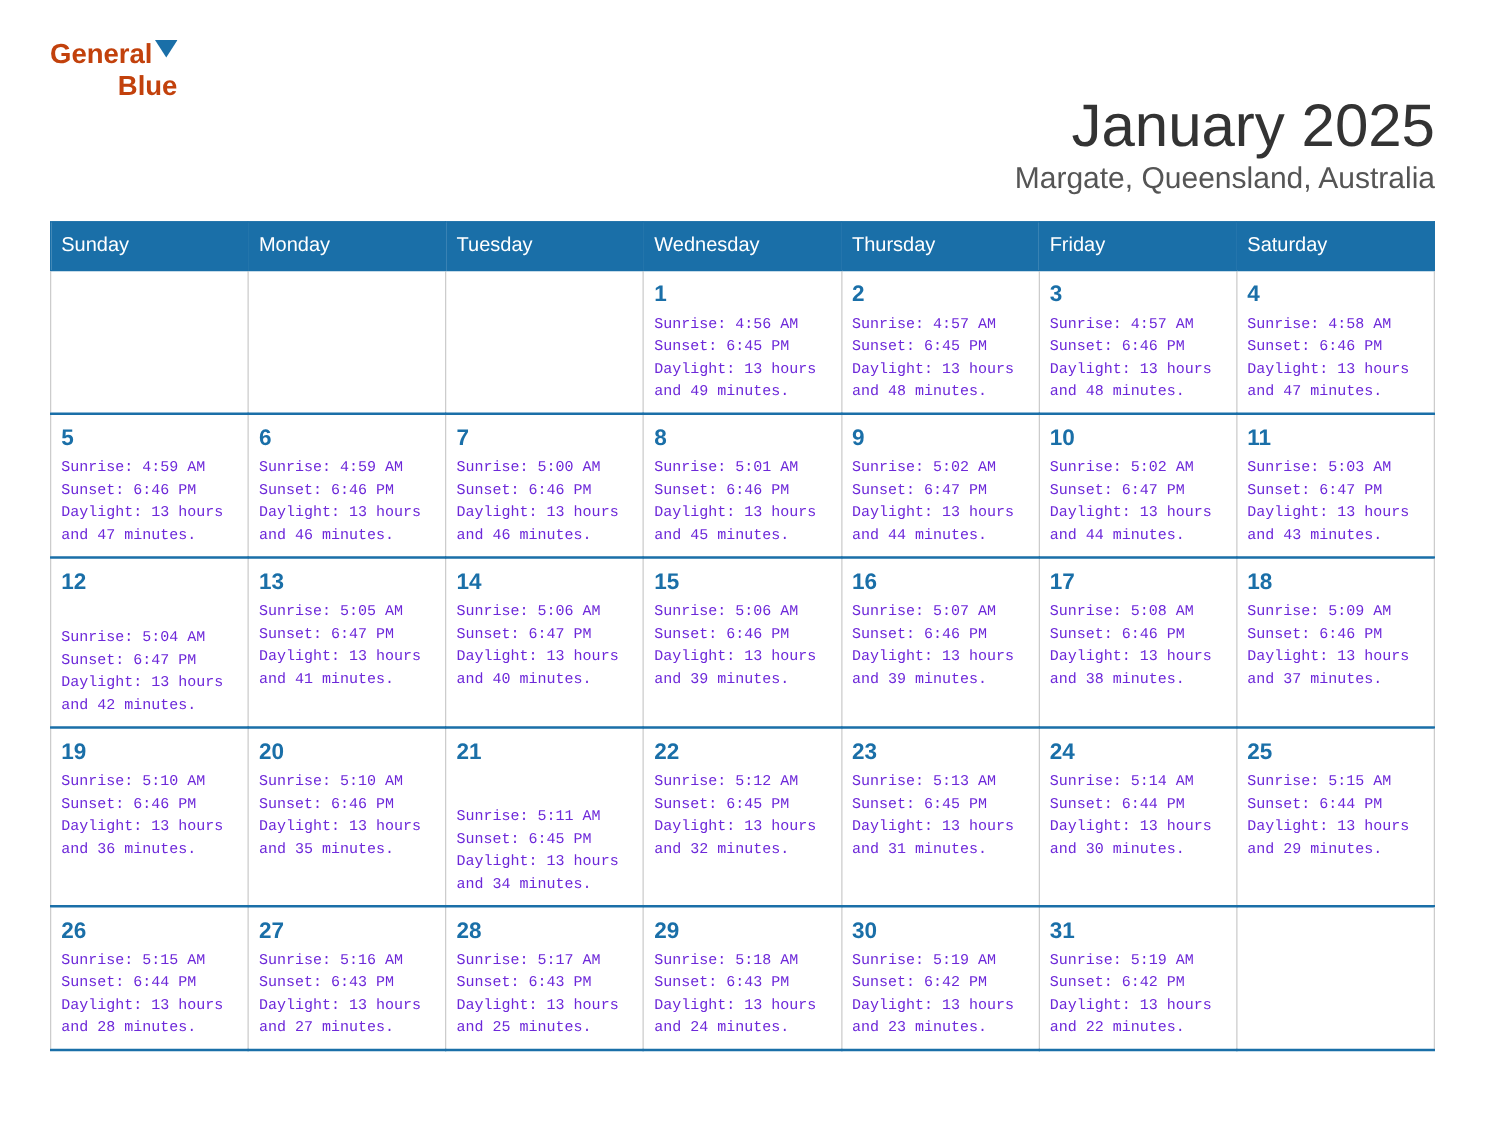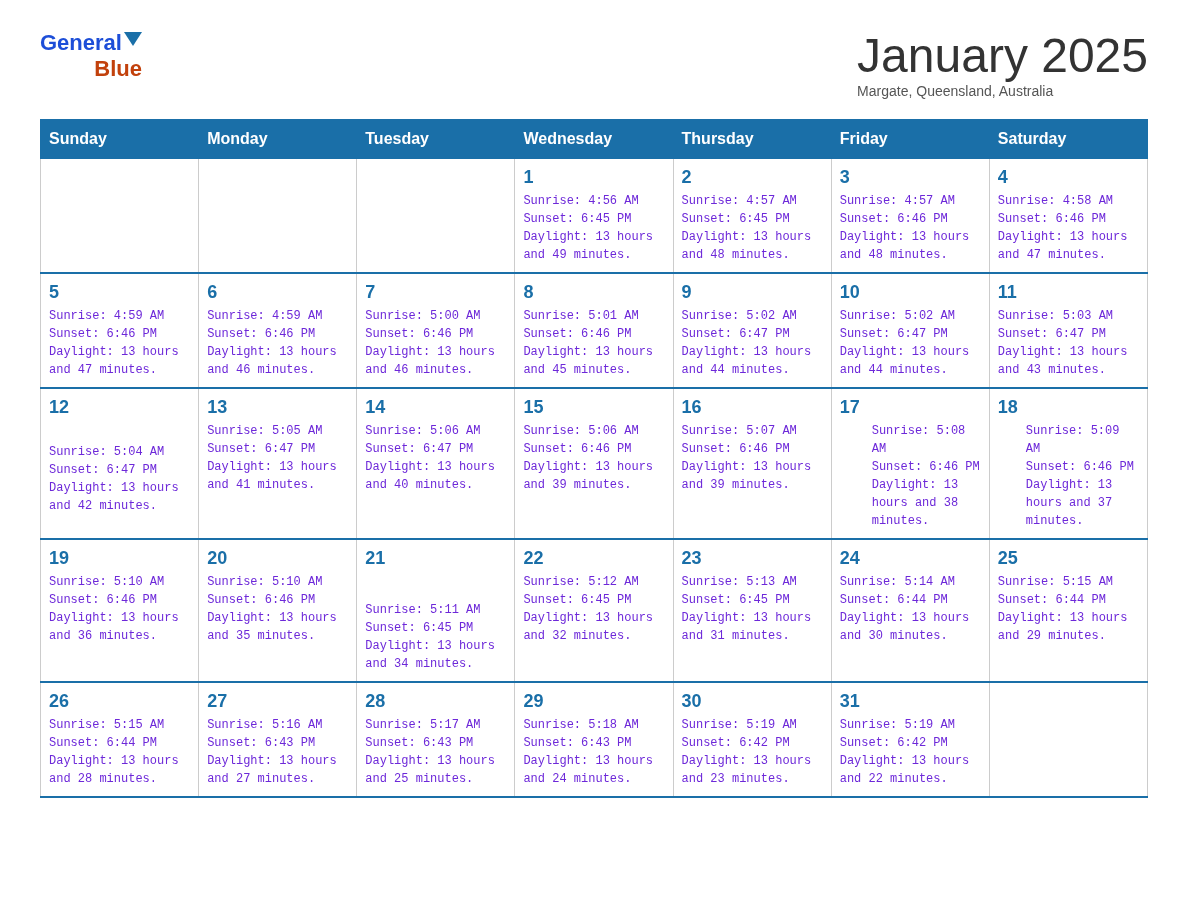--- a/index.html
+++ b/index.html
@@ -18,56 +18,57 @@
       margin-bottom: 20px;
     }
     .logo {
       display: flex;
       align-items: center;
       gap: 0px;
     }
     .logo-text-general {
       font-size: 22px;
       font-weight: bold;
-      color: #1d4ed8;
+      color: #c2410c;
     }
     .logo-text-blue {
       font-size: 22px;
       font-weight: bold;
       color: #c2410c;
     }
     .logo-icon {
       display: flex;
       flex-direction: column;
       align-items: flex-end;
     }
     .title-block {
-      text-align: left;
+      text-align: right;
+      margin-top: 46px;
     }
     .title-block h1 {
       font-size: 48px;
       font-weight: normal;
       color: #333;
       line-height: 1.1;
     }
     .title-block h2 {
-      font-size: 14px;
+      font-size: 24px;
       font-weight: normal;
       color: #555;
     }
     .calendar {
       width: 100%;
       border-collapse: collapse;
     }
     .calendar thead tr th {
       background-color: #1a6fa8;
       color: #fff;
       padding: 10px 8px;
       font-size: 16px;
-      font-weight: bold;
+      font-weight: normal;
       text-align: left;
       border: 1px solid #1a6fa8;
     }
     .calendar tbody tr td {
       vertical-align: top;
       padding: 8px;
       border: 1px solid #ccc;
       width: 14.28%;
       min-height: 100px;
     }
@@ -227,27 +228,27 @@
 Daylight: 13 hours and 39 minutes.</div>
         </td>
         <td>
           <div class="day-number">16</div>
           <div class="day-info" style="white-space: pre-line;">Sunrise: 5:07 AM
 Sunset: 6:46 PM
 Daylight: 13 hours and 39 minutes.</div>
         </td>
         <td>
           <div class="day-number">17</div>
-          <div class="day-info" style="white-space: pre-line; margin-left: 32px;">Sunrise: 5:08 AM
+          <div class="day-info" style="white-space: pre-line;">Sunrise: 5:08 AM
 Sunset: 6:46 PM
 Daylight: 13 hours and 38 minutes.</div>
         </td>
         <td>
           <div class="day-number">18</div>
-          <div class="day-info" style="white-space: pre-line; margin-left: 28px;">Sunrise: 5:09 AM
+          <div class="day-info" style="white-space: pre-line;">Sunrise: 5:09 AM
 Sunset: 6:46 PM
 Daylight: 13 hours and 37 minutes.</div>
         </td>
       </tr>
       <tr>
         <td>
           <div class="day-number">19</div>
           <div class="day-info" style="white-space: pre-line;">Sunrise: 5:10 AM
 Sunset: 6:46 PM
 Daylight: 13 hours and 36 minutes.</div>

